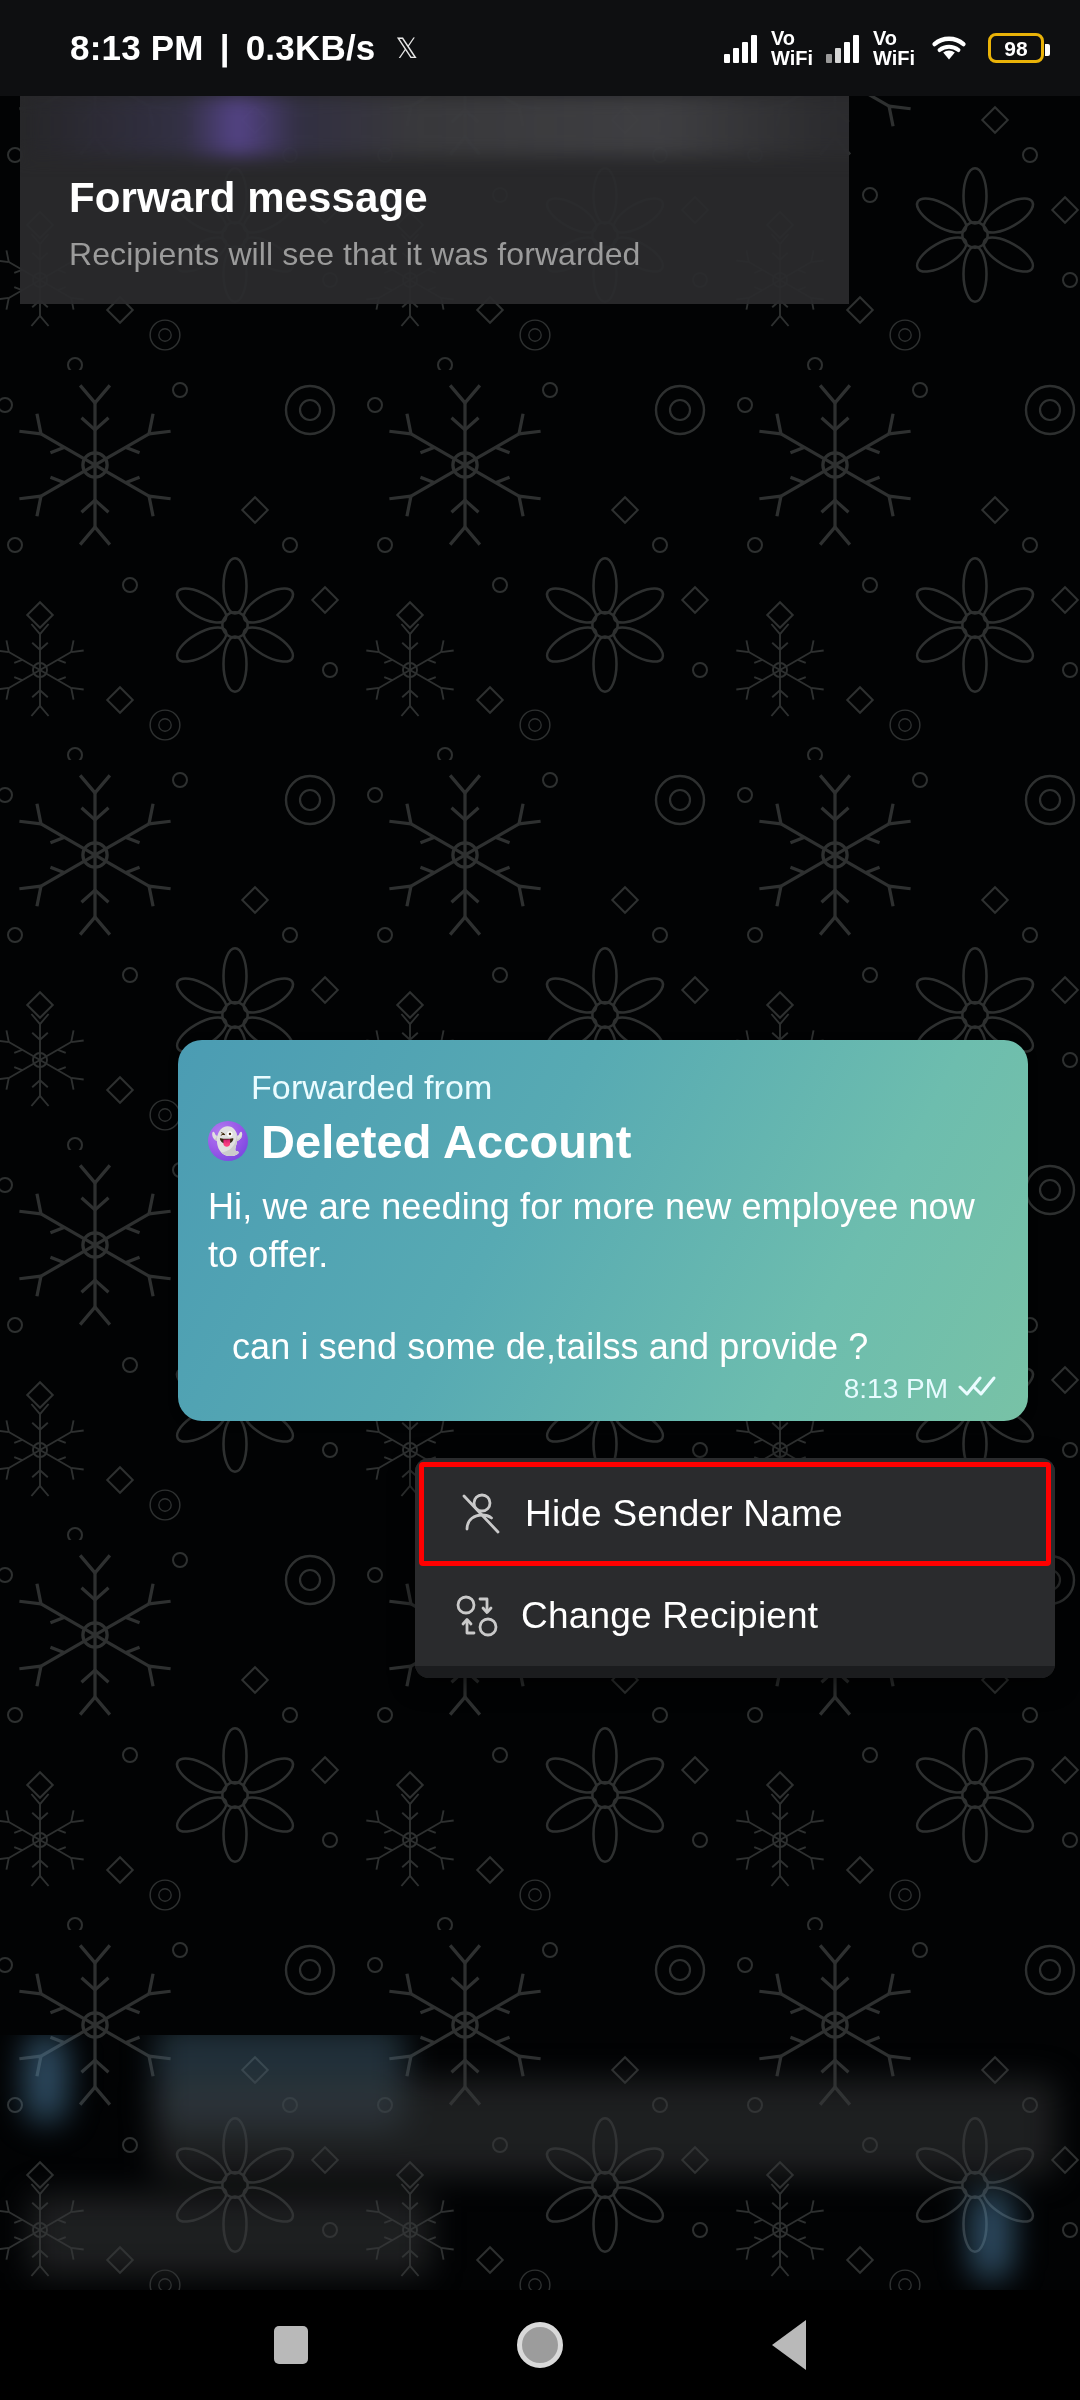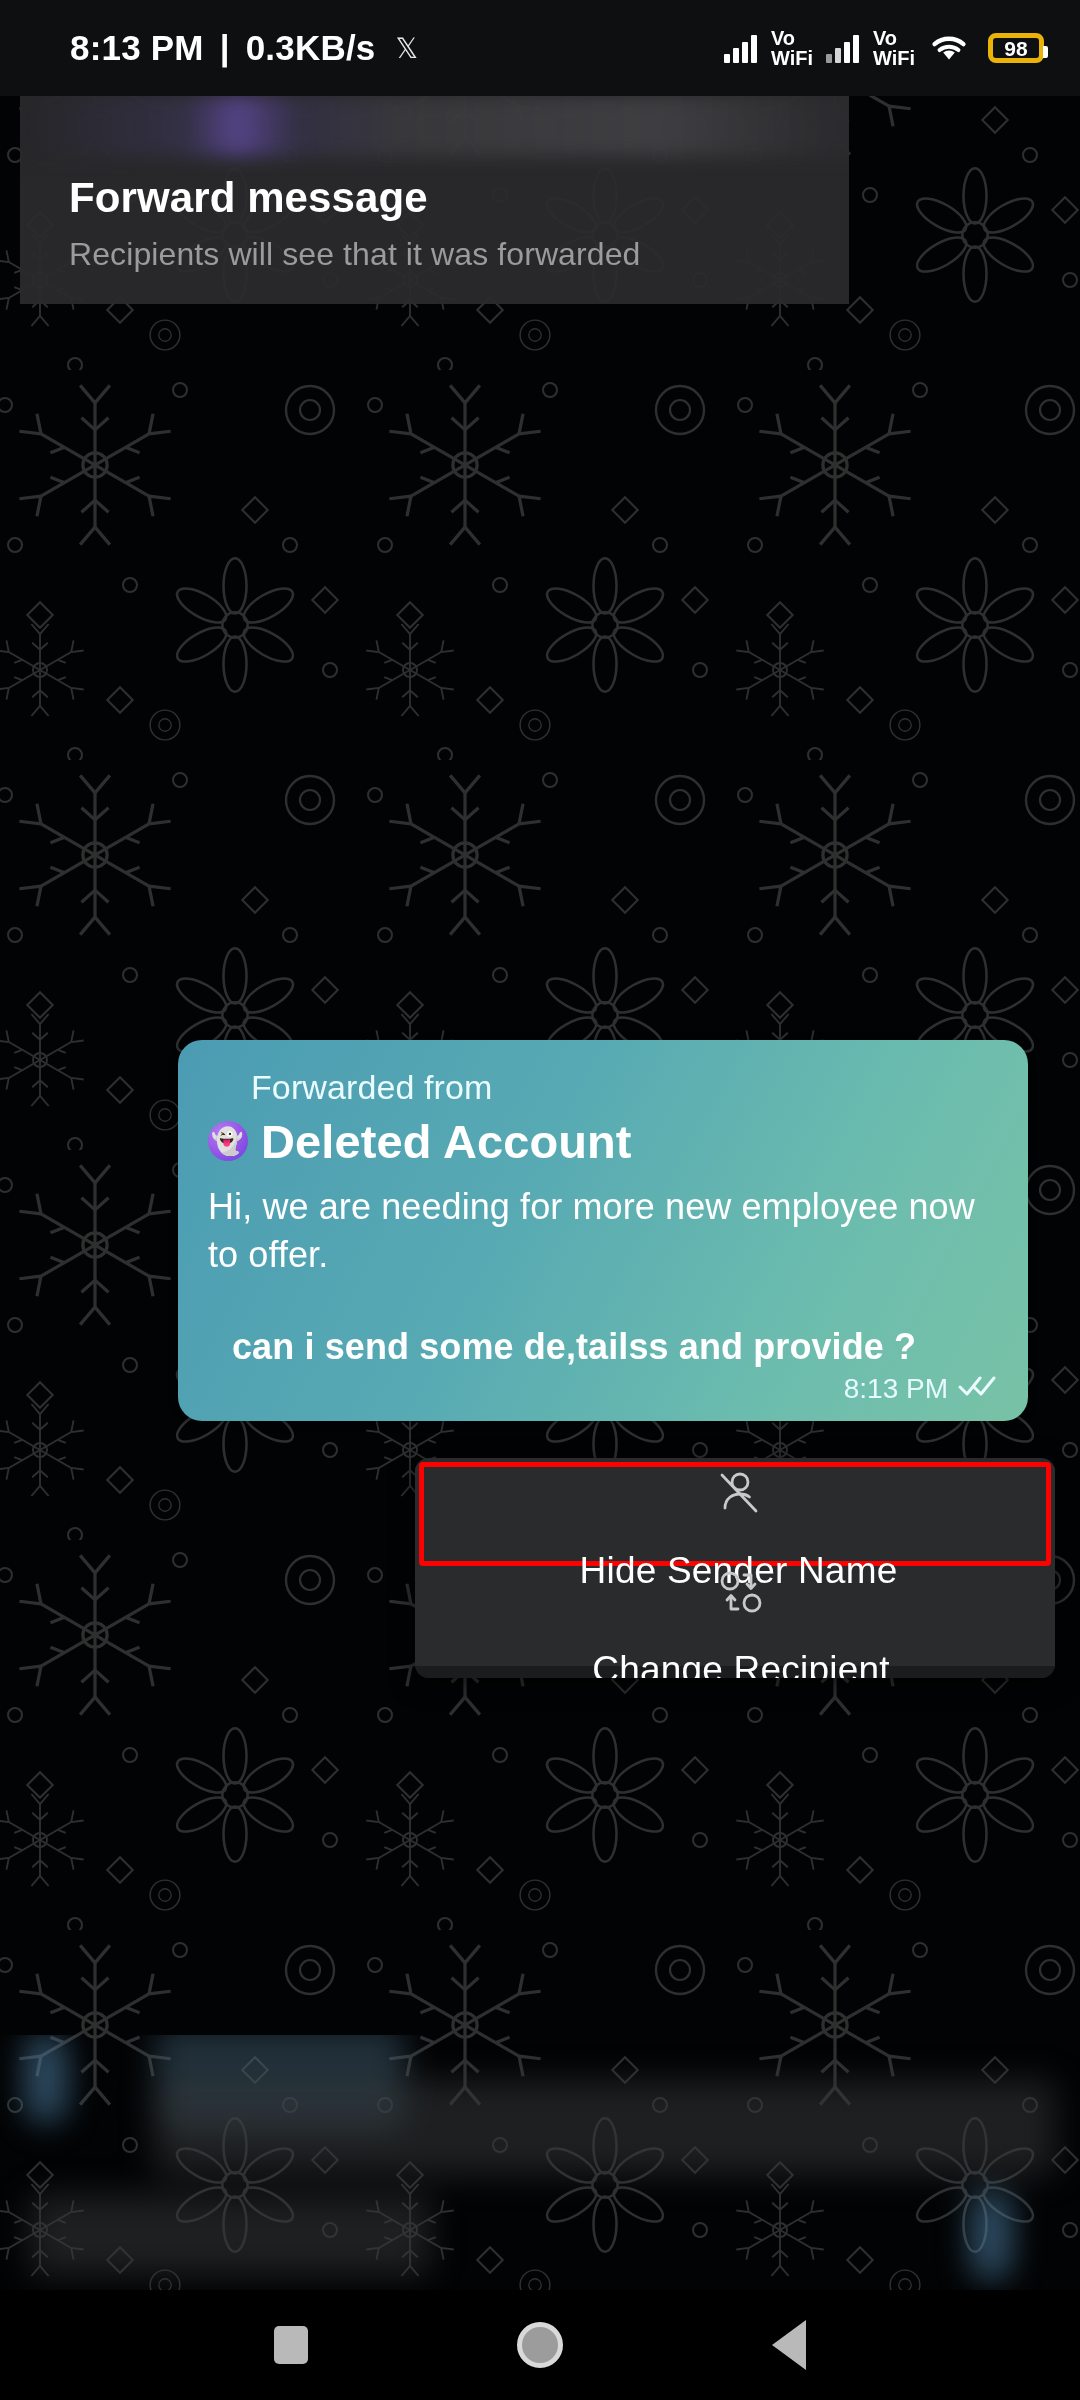--- a/index.html
+++ b/index.html
@@ -90,21 +90,21 @@
     align-items: flex-start;
     line-height: 1.02;
     color: #ffffff;
     font-size: 20px;
     font-weight: bold;
     margin-left: 1px;
   }
   .battery {
     position: relative;
     width: 56px; height: 30px;
-    border: 5px solid #eab308;
+    border: 3px solid #eab308;
     border-radius: 8px;
     display: flex; align-items: center; justify-content: center;
     margin-left: 5px;
   }
   .battery::after {
     content: "";
     position: absolute;
     right: -9px; top: 8px;
     width: 5px; height: 12px;
     background: #ffffff;
@@ -197,21 +197,21 @@
     letter-spacing: .1px;
   }
   #bubble .msg-body {
     margin-top: 14px;
     font-size: 36px;
     line-height: 1.34;
     color: #ffffff;
     letter-spacing: .1px;
   }
   #bubble .msg-body .gap { display: block; height: 44px; }
-  #bubble .msg-body .indent { padding-left: 24px; font-weight: bold; }
+  #bubble .msg-body .indent { padding-left: 24px; }
   #bubble .meta {
     display: flex;
     align-items: center;
     justify-content: flex-end;
     gap: 10px;
     margin-top: 2px;
     font-size: 28px;
     color: #e7fbff;
   }
   #bubble .ticks { display: block; }
@@ -231,22 +231,21 @@
   .ctx-sep {
     height: 12px;
     background: #1b1c1e;
   }
   .ctx-item {
     position: relative;
     display: flex;
     align-items: center;
     height: 100px;
     padding: 0 24px 0 36px;
-    gap: 31px;
-    flex-direction: column;
+    gap: 18px;
   }
   .ctx-item .ico {
     width: 52px; height: 52px;
     flex: none;
     display: flex; align-items: center; justify-content: center;
   }
   .ctx-item .lbl {
     font-size: 37px;
     color: #ffffff;
     letter-spacing: .2px;

